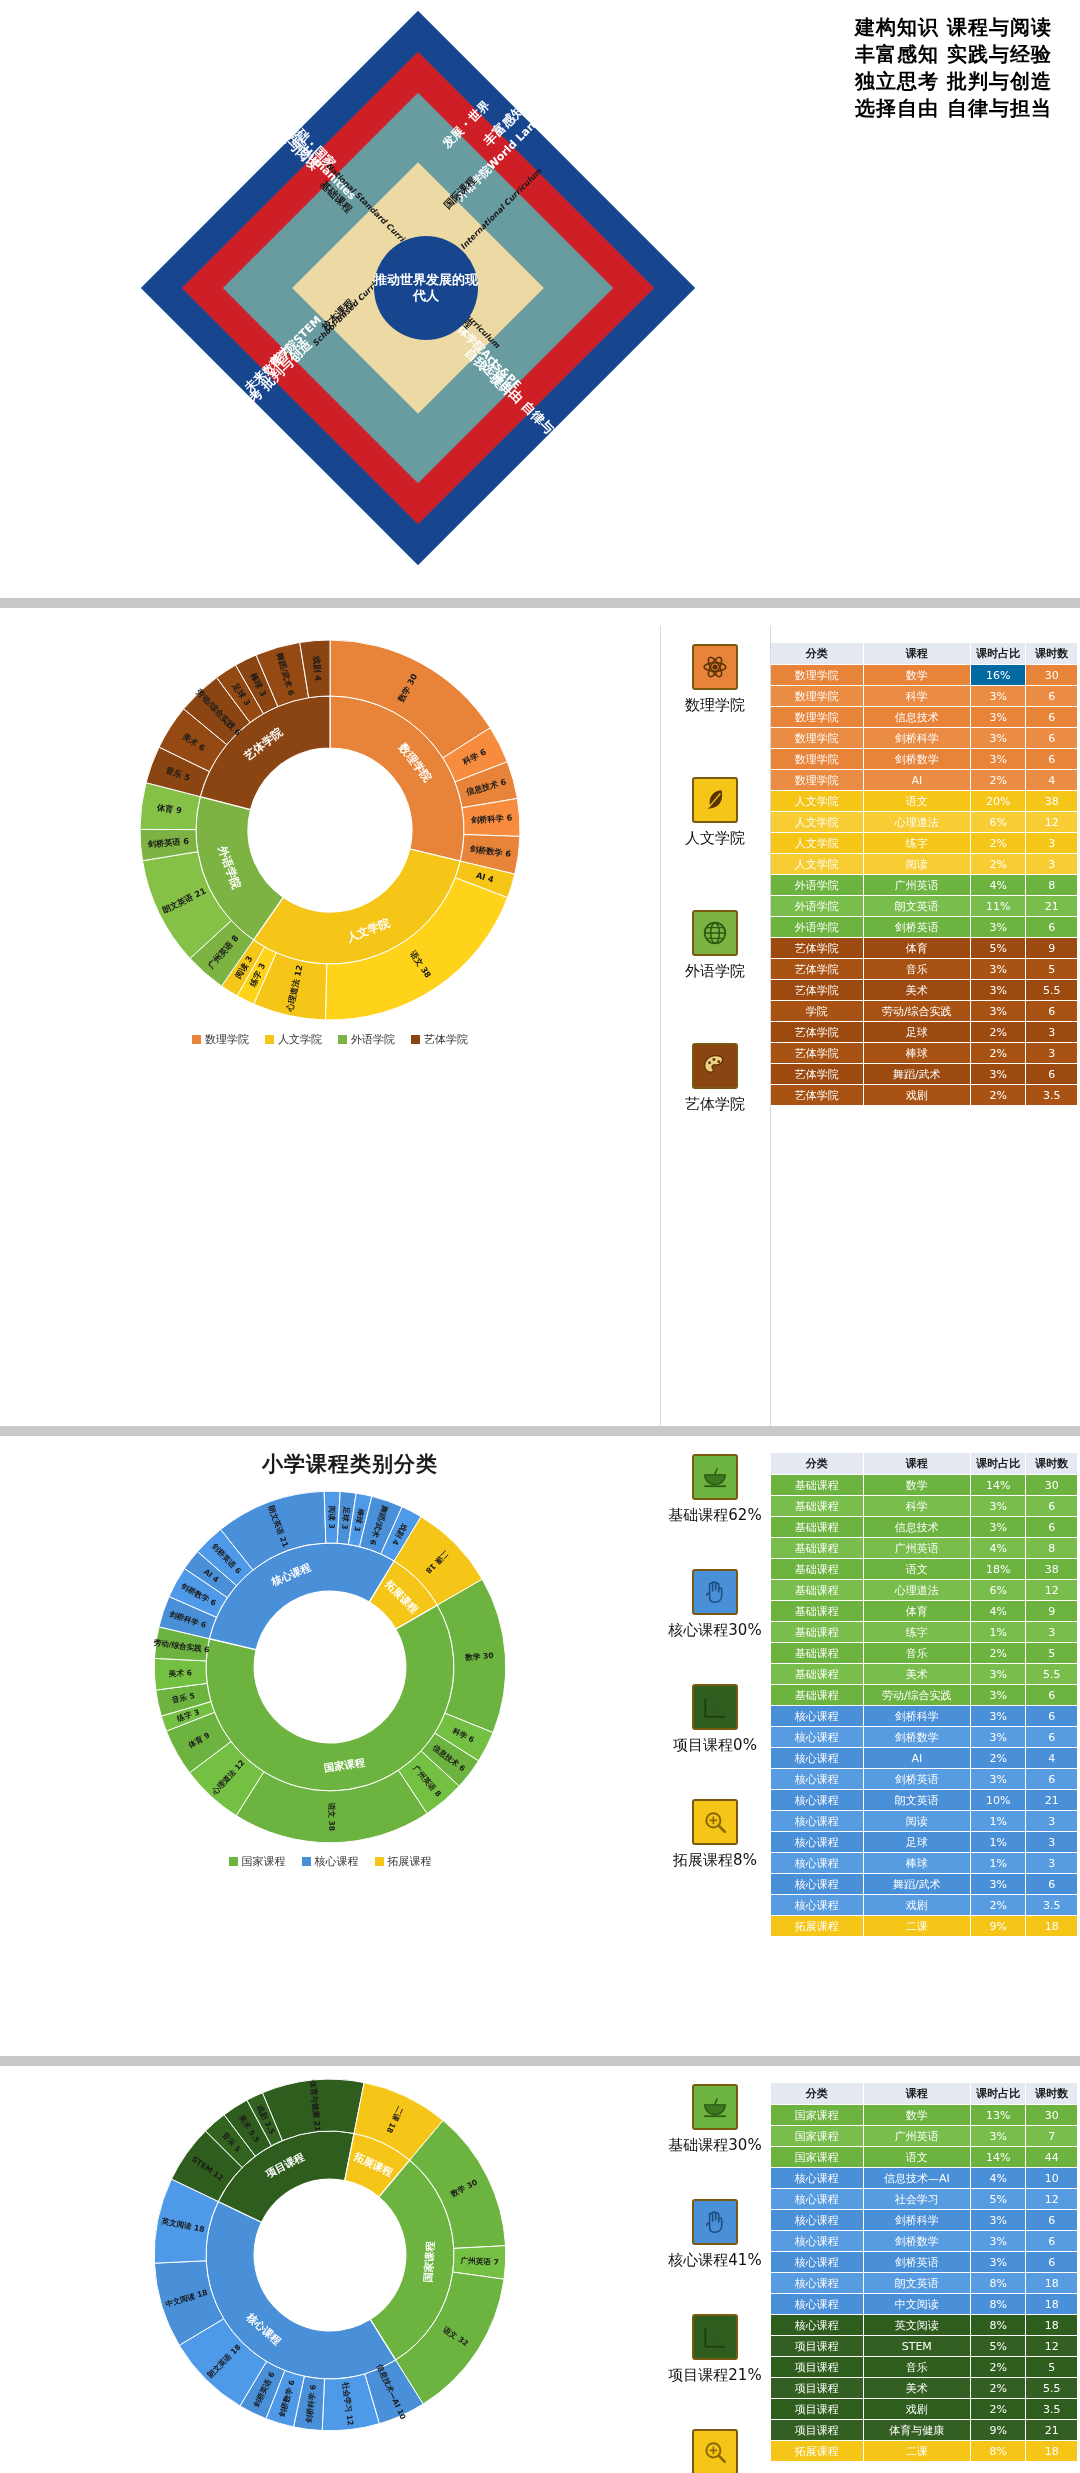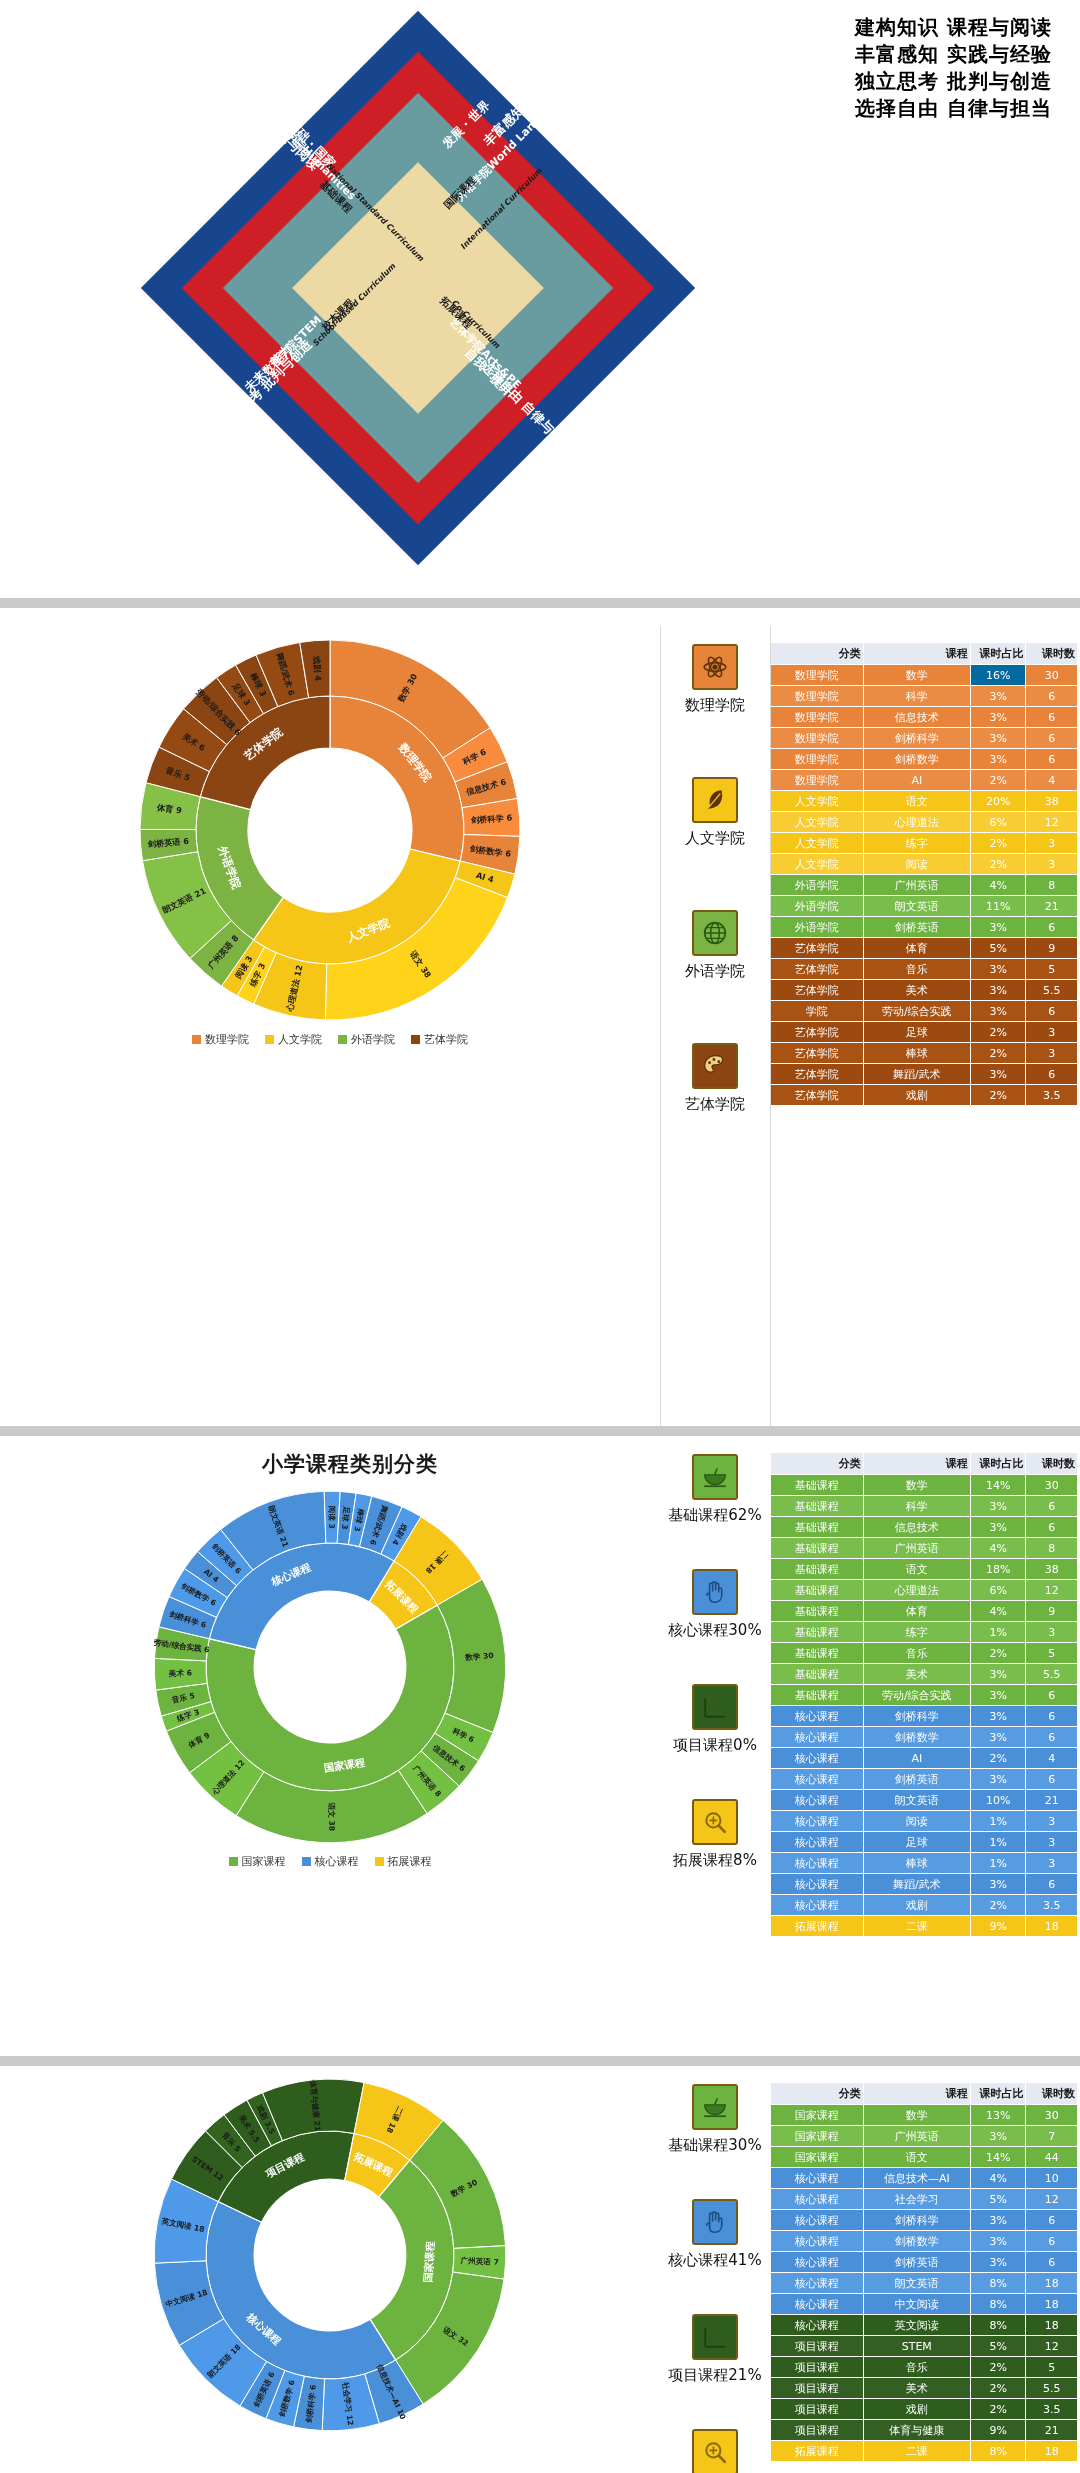--- a/index.html
+++ b/index.html
@@ -107,21 +107,21 @@
     display:flex; align-items:center; justify-content:center;
     font-size:24px; color:#5a3206;
   }
   .cat-label { font-size:15px; color:#111; margin-top:6px; white-space:nowrap; font-weight:500;}
 
   
   .tbl-col { width:310px; padding-top:16px; }
   table.data { border-collapse:collapse; width:308px; font-size:10.5px; }
   table.data th {
     background:#e4e9f2; color:#1a1a1a; font-weight:600; font-size:11px;
-    padding:3px 2px; text-align:right; border:1px solid #fff;
+    padding:3px 2px; text-align:center; border:1px solid #fff;
     white-space:nowrap;
   }
   table.data td {
     color:#fff; text-align:center; padding:2.5px 2px; border:1px solid #ffffff;
     font-size:11px; white-space:nowrap;
   }
   td.c-name { width:90px; }
   td.c-course { width:104px; }
   td.c-pct { width:54px; }
   td.c-hrs { width:50px; }
@@ -163,20 +163,23 @@
 
     <div class="dlabel lab-c1">基础课程</div>
     <div class="dlabel lab-c1b">National Standard Curriculum</div>
     <div class="dlabel lab-c2">国际课程</div>
     <div class="dlabel lab-c2b">International Curriculum</div>
     <div class="dlabel lab-c3">校本课程</div>
     <div class="dlabel lab-c3b">School-Based Curriculum</div>
     <div class="dlabel lab-c4">拓展课程</div>
     <div class="dlabel lab-c4b">Co-Curriculum</div>
 
+    <div class="core">
+      <span>推动世界发展的现代人</span>
+    </div>
   </div>
 </div>
 
 <div class="divider"></div>
 <div class="gap" style="height:18px"></div>
 
 <div class="chart-sec" id="sec1" style="height:800px">
   <div class="chart-left">
     <div class="sun-wrap" id="sun1">
         <svg width="400" height="400" viewBox="0 0 400 400" style="display: block; margin: 4px auto 0px;">

